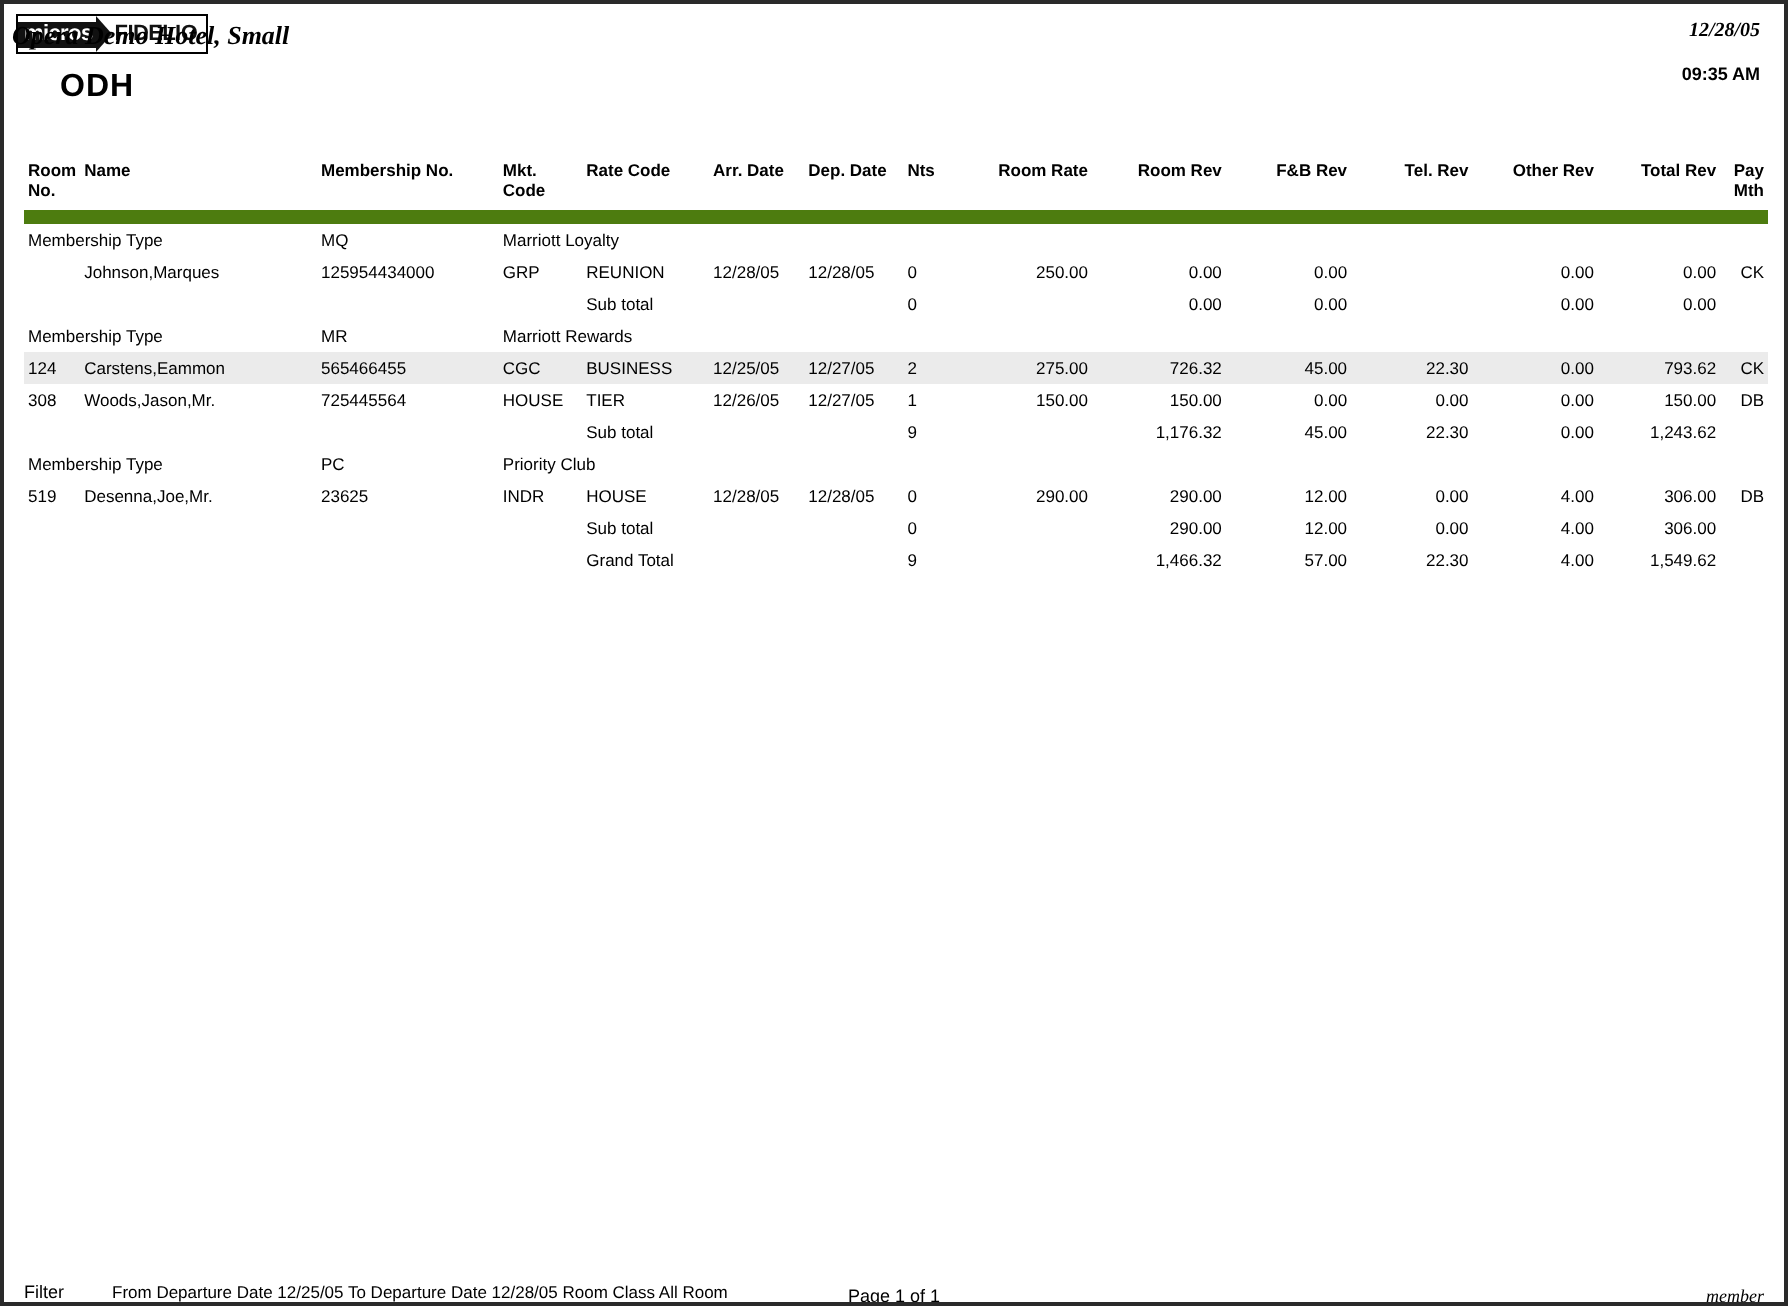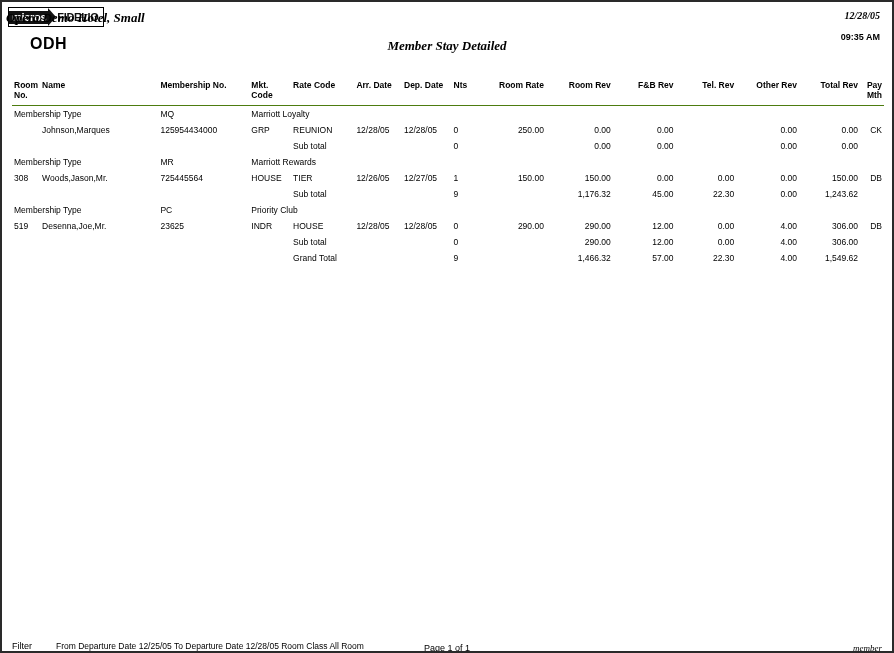--- a/index.html
+++ b/index.html
@@ -123,21 +123,21 @@
     vertical-align: top;
     padding: 0 2px 5px 2px;
     white-space: pre-line;
   }
   table.rpt td {
     padding: 3px 2px;
     font-size: 8.5px;
     vertical-align: top;
   }
   .hdr-row th {
-    border-bottom: 1px solid #4d7c0f;
+    border-bottom: 7px solid #4d7c0f;
   }
   .l { text-align: left; }
   .r { text-align: right; }
   .shaded td { background: #ebebeb; }
   .grp td {
     padding-top: 9px;
     padding-bottom: 3px;
     margin-left: 33px;
   }
   .sub td {
@@ -204,21 +204,20 @@
 <div class="page">
 
   <div class="logo">
     <span class="logo-left">micros</span>
     <span class="logo-arrow"></span>
     <span class="logo-right">FIDELIO</span>
   </div>
 
   <div class="odh">ODH</div>
   <div class="hotel-name">Opera Demo Hotel, Small</div>
-  <div class="report-title">Member Stay Detailed</div>
   <div class="date-top">12/28/05</div>
   <div class="time-top">09:35 AM</div>
 
   <div class="table-wrap">
     <table class="rpt">
       <colgroup>
         <col class="c-room">
           <col class="c-name">
           <col class="c-memno">
           <col class="c-mkt">
@@ -294,20 +293,37 @@
           <td class="r">0.00</td>
           <td></td>
         </tr>
 
         <tr class="grp">
           <td class="l" colspan="2">Membership Type</td>
           <td class="l">MR</td>
           <td class="l" colspan="3">Marriott Rewards</td>
           <td colspan="9"></td>
         </tr>
+        <tr class="shaded">
+          <td class="l">124</td>
+          <td class="l">Carstens,Eammon</td>
+          <td class="l">565466455</td>
+          <td class="l">CGC</td>
+          <td class="l">BUSINESS</td>
+          <td class="l">12/25/05</td>
+          <td class="l">12/27/05</td>
+          <td class="l">2</td>
+          <td class="r">275.00</td>
+          <td class="r">726.32</td>
+          <td class="r">45.00</td>
+          <td class="r">22.30</td>
+          <td class="r">0.00</td>
+          <td class="r">793.62</td>
+          <td class="r">CK</td>
+        </tr>
         <tr>
           <td class="l">308</td>
           <td class="l">Woods,Jason,Mr.</td>
           <td class="l">725445564</td>
           <td class="l">HOUSE</td>
           <td class="l">TIER</td>
           <td class="l">12/26/05</td>
           <td class="l">12/27/05</td>
           <td class="l">1</td>
           <td class="r">150.00</td>

